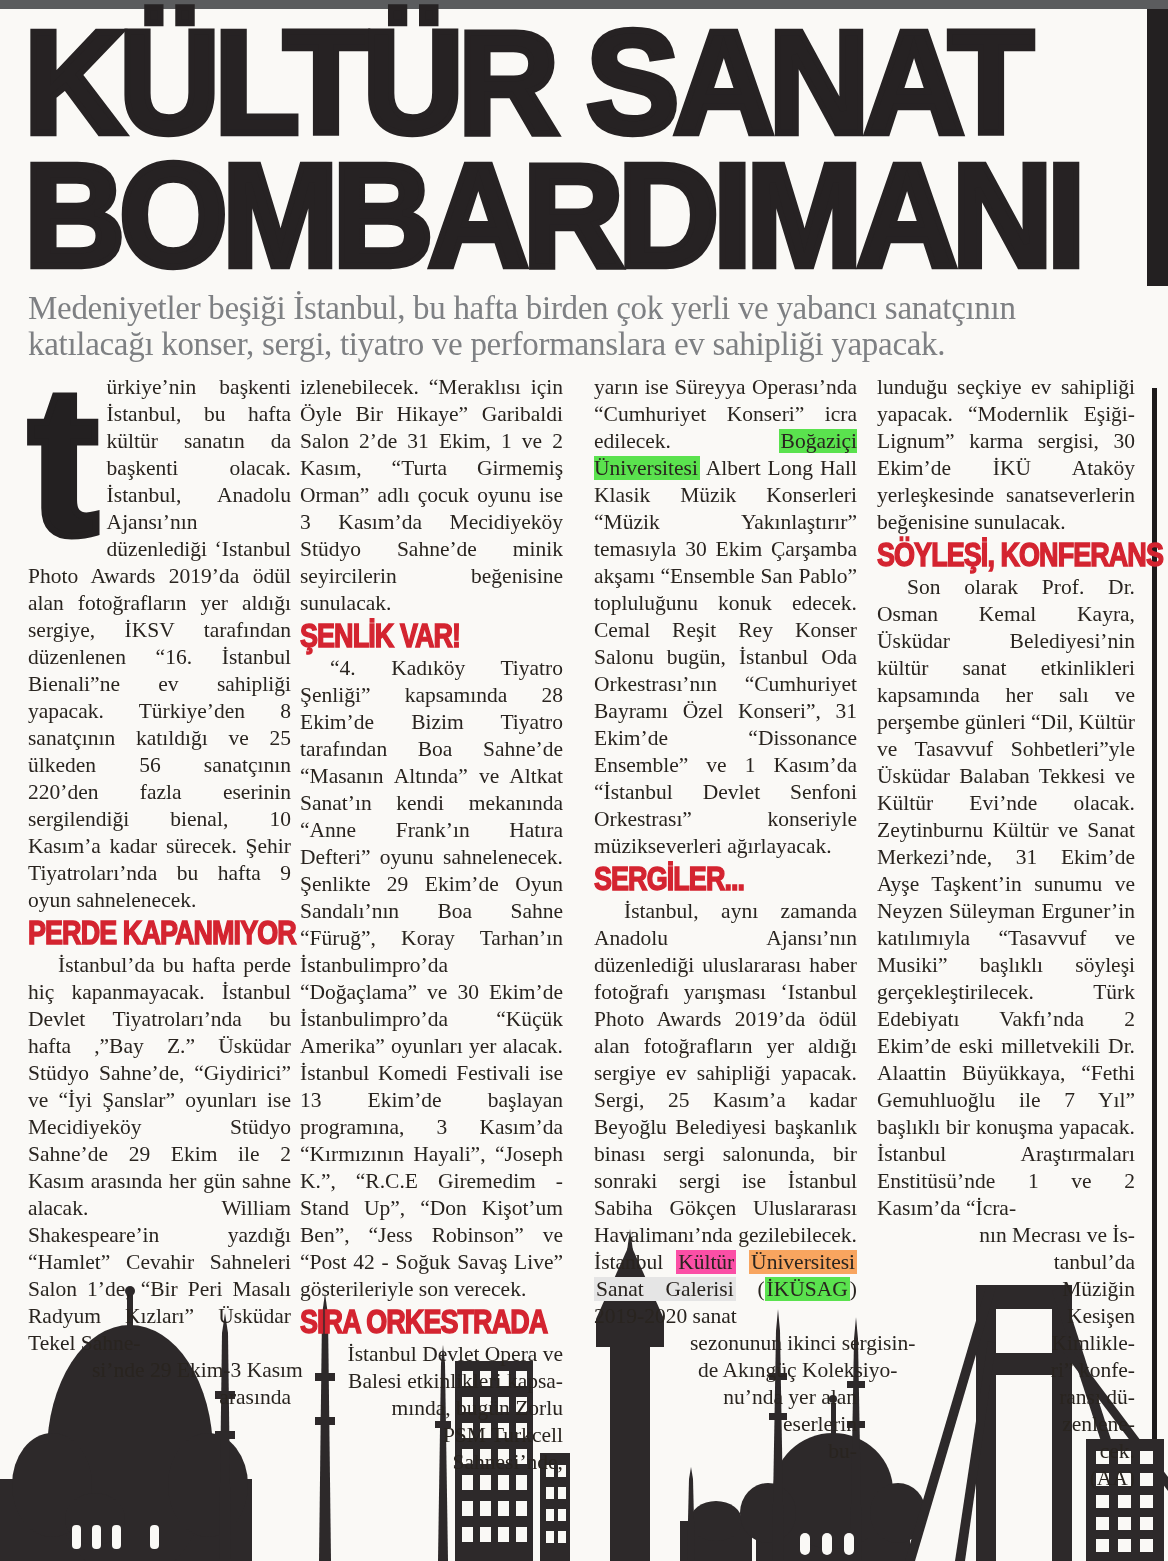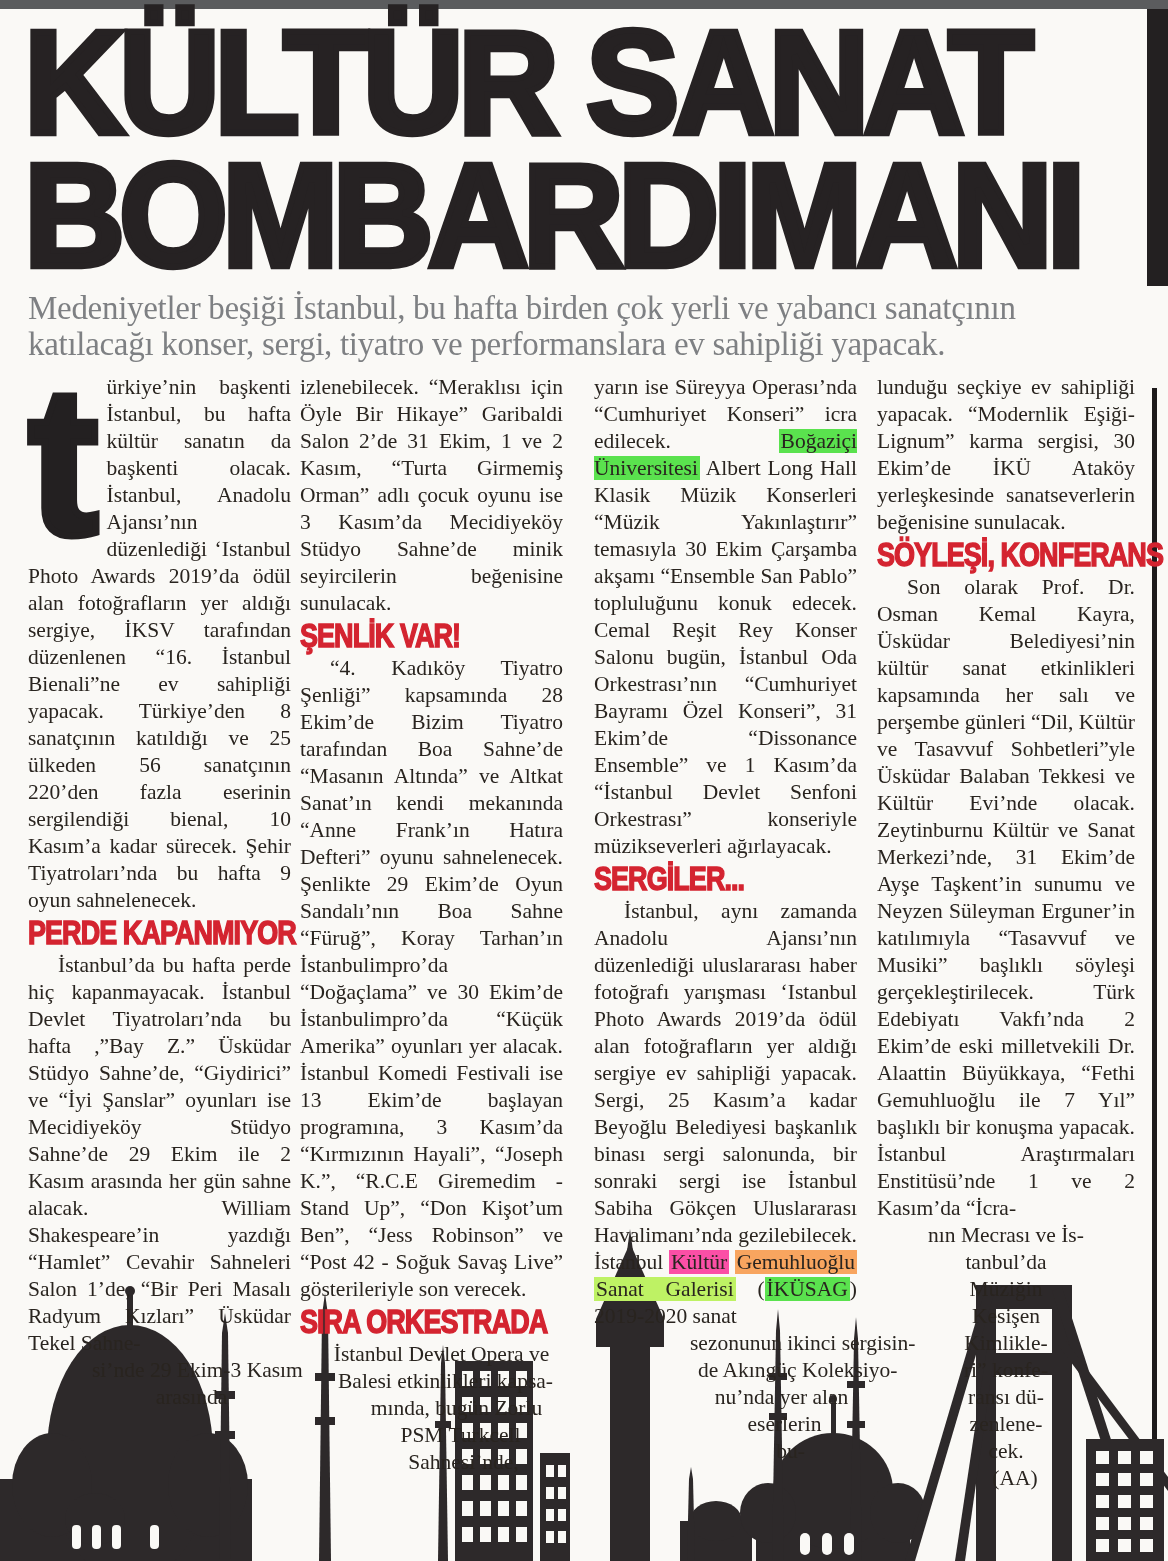--- a/index.html
+++ b/index.html
@@ -17,27 +17,27 @@
   .col{position:absolute;top:374px;width:263px;text-align:justify;font-size:21.5px;
        line-height:27px;z-index:3}
   .col p{margin:0;padding:0}
   .col p.ind{text-indent:30px}
   h3.red{margin:7px 0 4px;font-family:"Liberation Sans",sans-serif;font-weight:700;
          color:#d42430;font-size:29px;letter-spacing:-1px;-webkit-text-stroke:1.3px #d42430;
          transform:scale(0.93,1.12);transform-origin:0 100%;white-space:nowrap}
   .dropcap{float:left;font-family:"Liberation Sans",sans-serif;font-weight:700;font-size:212px;
            line-height:158px;height:168px;color:#232021;-webkit-text-stroke:7px #232021;
            margin:8px 8px 0 0}
-  .tail{white-space:nowrap;text-align:center;height:27px}
+  .tail{white-space:nowrap;text-align:right;height:27px}
   .credit{font-weight:400}
   .hl{padding:0 2px}
   .hl-green{background:#5ae24e}
   .hl-pink{background:#fb4fa6}
   .hl-orange{background:#f8a55f}
-  .hl-yellow{background:#bef264}
+  .hl-yellow{background:#e5e5e5}
   .rule-right{position:absolute;left:1152px;top:388px;width:5px;height:1075px;background:#1d1a1b;z-index:1}
   .skyline{position:absolute;left:0;bottom:0;z-index:2}
 </style>
 </head>
 <body>
 
 <div class="page">
 
   <div class="topbar"></div>
   <div class="black-sidebar"></div>
@@ -72,21 +72,21 @@
     <div class="tail" style="margin-left:64px">Sahnesi’nde,</div>
   </div>
 
   <div class="col" style="left:594px">
     <p><span>yarın ise Süreyya Operası’nda “Cumhuriyet Konseri” icra edilecek.</span>
       <span class="hl hl-green">Boğaziçi Üniversitesi</span>
       <span>Albert Long Hall Klasik Müzik Konserleri “Müzik Yakınlaştırır” temasıyla 30 Ekim Çarşamba akşamı “Ensemble San Pablo” topluluğunu konuk edecek. Cemal Reşit Rey Konser Salonu bugün, İstanbul Oda Orkestrası’nın “Cumhuriyet Bayramı Özel Konseri”, 31 Ekim’de “Dissonance Ensemble” ve 1 Kasım’da “İstanbul Devlet Senfoni Orkestrası” konseriyle müzikseverleri ağırlayacak.</span></p>
     <h3 class="red">SERGİLER...</h3>
     <p class="ind"><span>İstanbul, aynı zamanda Anadolu Ajansı’nın düzenlediği uluslararası haber fotoğrafı yarışması ‘Istanbul Photo Awards 2019’da ödül alan fotoğrafların yer aldığı sergiye ev sahipliği yapacak. Sergi, 25 Kasım’a kadar Beyoğlu Belediyesi başkanlık binası sergi salonunda, bir sonraki sergi ise İstanbul Sabiha Gökçen Uluslararası Havalimanı’nda gezilebilecek. İstanbul</span>
       <span class="hl hl-pink">Kültür</span>
-      <span class="hl hl-orange">Gemuhluoğlu</span>
+      <span class="hl hl-orange">Üniversitesi</span>
       <span class="hl hl-yellow">Sanat Galerisi</span>
       <span><span>(</span><span class="hl hl-green">İKÜSAG</span><span>) 2019-2020 sanat</span></span></p>
     <div class="tail" style="margin-left:96px">sezonunun ikinci sergisin-</div>
     <div class="tail" style="margin-left:104px">de Akıngüç Koleksiyo-</div>
     <div class="tail" style="margin-left:112px">nu’nda yer alan</div>
     <div class="tail" style="margin-left:118px">eserlerin</div>
     <div class="tail" style="margin-left:130px">bu-</div>
   </div>
 
   <div class="col" style="left:877px;width:258px">

